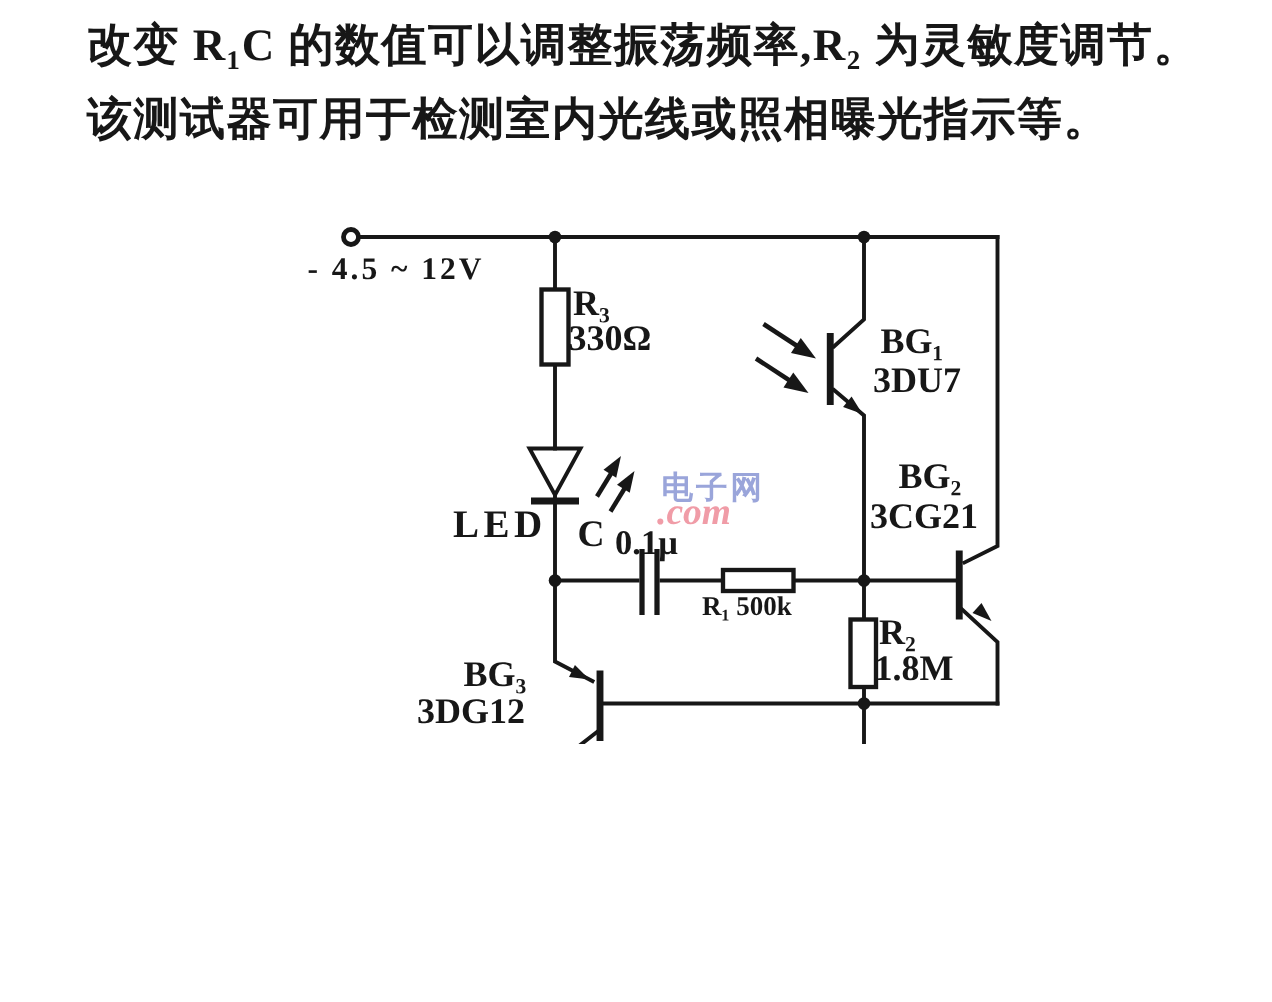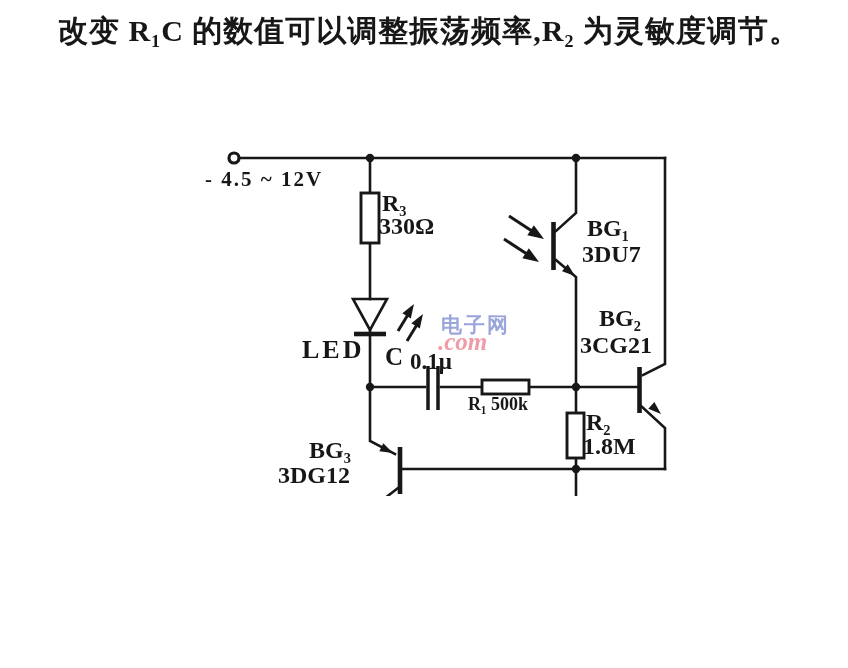--- a/index.html
+++ b/index.html
@@ -15,20 +15,21 @@
   #wm-com{left:426px;top:328px;font-size:25px;font-style:italic;color:var(--wm-pink,#ee8f9c);}
   #caption{left:407px;top:596px;font-size:27px;font-weight:700;letter-spacing:5px;}
 </style>
 </head>
 <body>
 
 <div id="page">
 
   <div class="para">
     <div>改变 R₁C 的数值可以调整振荡频率,R₂ 为灵敏度调节。</div>
+    <div>该测试器可用于检测室内光线或照相曝光指示等。</div>
   </div>
 
   <svg id="circuit-svg" width="848" height="668" viewBox="0 0 848 668">
 
     <g stroke="currentColor" stroke-width="2.6" fill="none" stroke-linecap="square">
       <path d="M227 158 H653"></path>
       <path d="M653 158 V364 L631 375"></path>
       <path d="M564 158 V213 L544 231"></path>
       <path d="M544 260 L564 277 V387"></path>
       <path d="M358 158 V193"></path>

